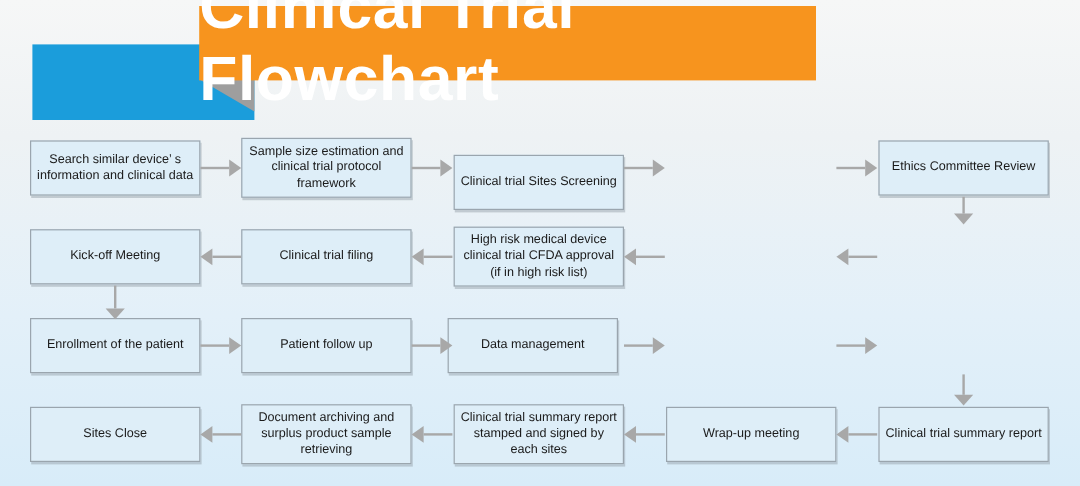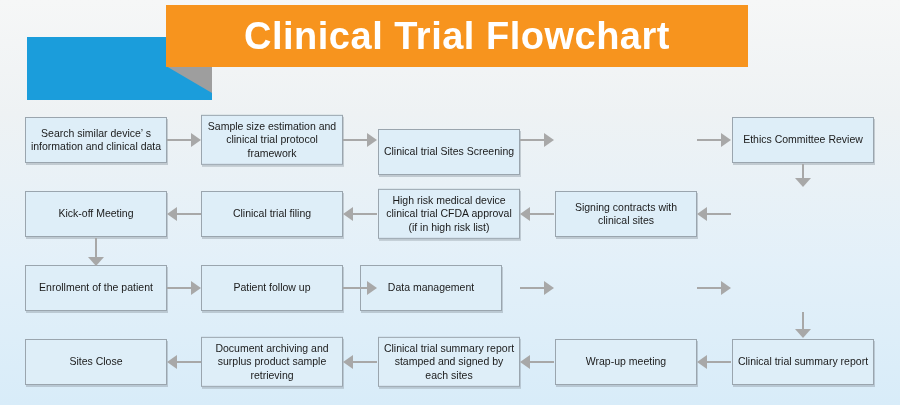--- a/index.html
+++ b/index.html
@@ -5,24 +5,24 @@
   html,body{margin:0;padding:0;background:#fff;}
   .stage{
     position:relative;width:900px;height:405px;overflow:hidden;
     font-family:"Liberation Sans",sans-serif;
     background:linear-gradient(180deg,#f6f7f7 0%,#eef2f4 28%,#e3f0f9 65%,#d8ecf9 100%);
   }
   
   .ribbon{position:absolute;left:27px;top:37px;width:185px;height:63px;background:var(--ribbon-blue,#1B9DDB);}
   .fold{position:absolute;left:166px;top:66px;width:0;height:0;
         border-top:27px solid var(--fold-gray,#9E9E9E);border-left:46px solid transparent;}
-  .banner{position:absolute;left:166px;top:5px;width:582px;height:62px;
+  .banner{position:absolute;left:166px;top:5px;width:514px;height:62px;
           background:var(--banner-orange,#F7941E);color:#fff;
           display:flex;align-items:center;justify-content:center;
-          font-size:38px;font-weight:bold;letter-spacing:.5px;}
+          font-size:52px;font-weight:bold;letter-spacing:.5px;}
   
   .box{
     position:absolute;width:142px;min-height:46px;box-sizing:border-box;
     transform:translateY(-50%);
     background:var(--box-fill,#DEEEF8);
     border:1px solid var(--box-border,#9AA5AE);
     box-shadow:1px 2px 0 rgba(145,155,165,.45);
     display:flex;align-items:center;justify-content:center;text-align:center;
     color:var(--text,#1A1A1A);font-size:10.5px;line-height:1.28;padding:4px 3px;
   }
@@ -53,25 +53,24 @@
   </div>
 
   <div class="box" style="left:25px;top:140px">Search similar device’ s information and clinical data</div>
   <div class="box" style="left:201px;top:140px">Sample size estimation and clinical trial protocol framework</div>
   <div class="box" style="left:378px;top:152px">Clinical trial Sites Screening</div>
   <div class="box" style="left:732px;top:140px">Ethics Committee Review</div>
 
   <div class="box" style="left:25px;top:214px">Kick-off Meeting</div>
   <div class="box" style="left:201px;top:214px">Clinical trial filing</div>
   <div class="box" style="left:378px;top:214px">High risk medical device clinical trial CFDA approval (if in high risk list)</div>
-  <div class="box" style="left:555px;top:214px">Signing contracts with clinical sites</div>
 
   <div class="box" style="left:25px;top:288px">Enrollment of the patient</div>
   <div class="box" style="left:201px;top:288px">Patient follow up</div>
-  <div class="box" style="left:360px;top:288px">Data management</div>
+  <div class="box" style="left:373px;top:288px">Data management</div>
 
   <div class="box" style="left:25px;top:362px">Sites Close</div>
   <div class="box" style="left:201px;top:362px">Document archiving and surplus product sample retrieving</div>
   <div class="box" style="left:378px;top:362px">Clinical trial summary report stamped and signed by each sites</div>
   <div class="box" style="left:555px;top:362px">Wrap-up meeting</div>
   <div class="box" style="left:732px;top:362px">Clinical trial summary report</div>
 
   <div class="harrow right" style="left:167px;top:133px">
       <i class="shaft"></i>
       <i class="head"></i>

